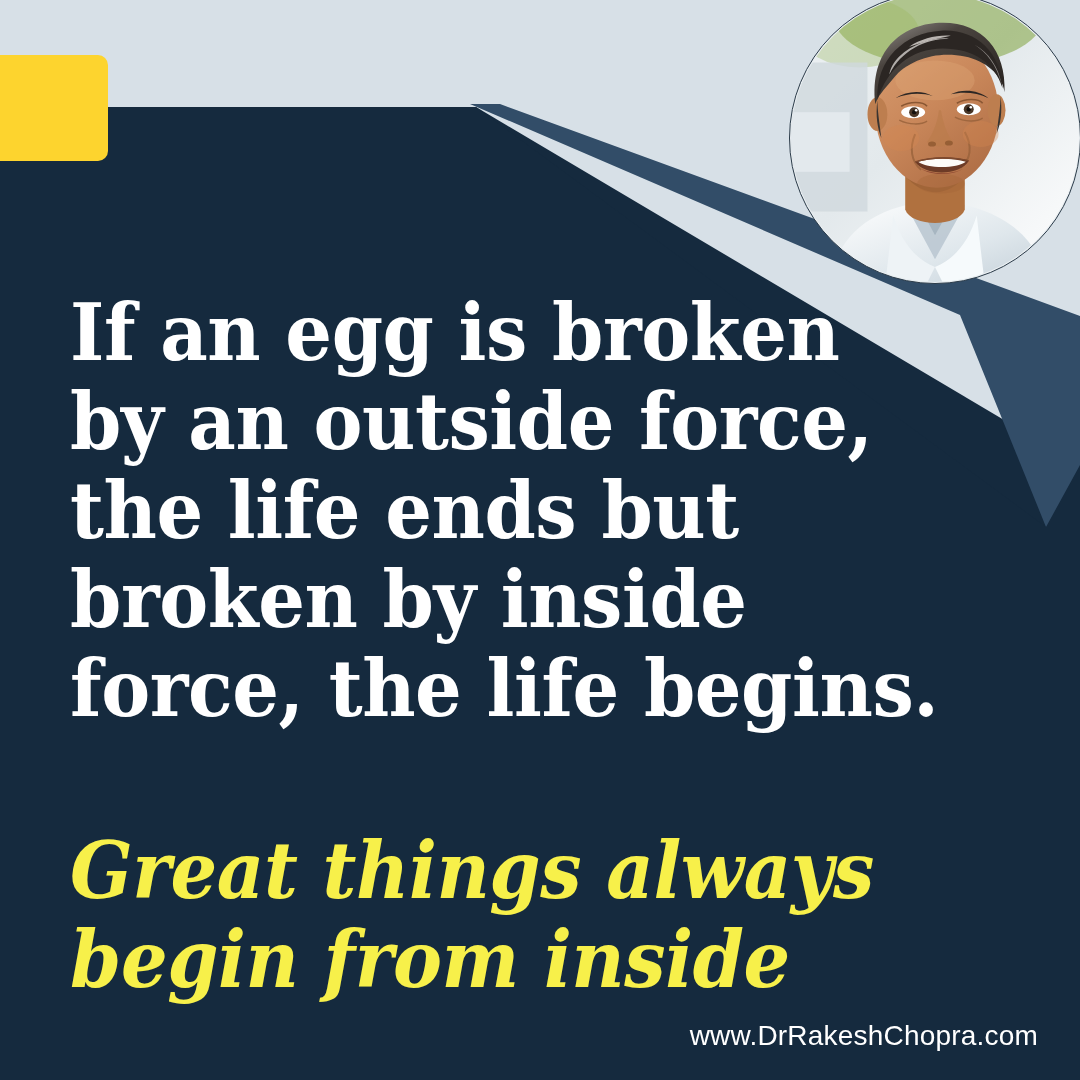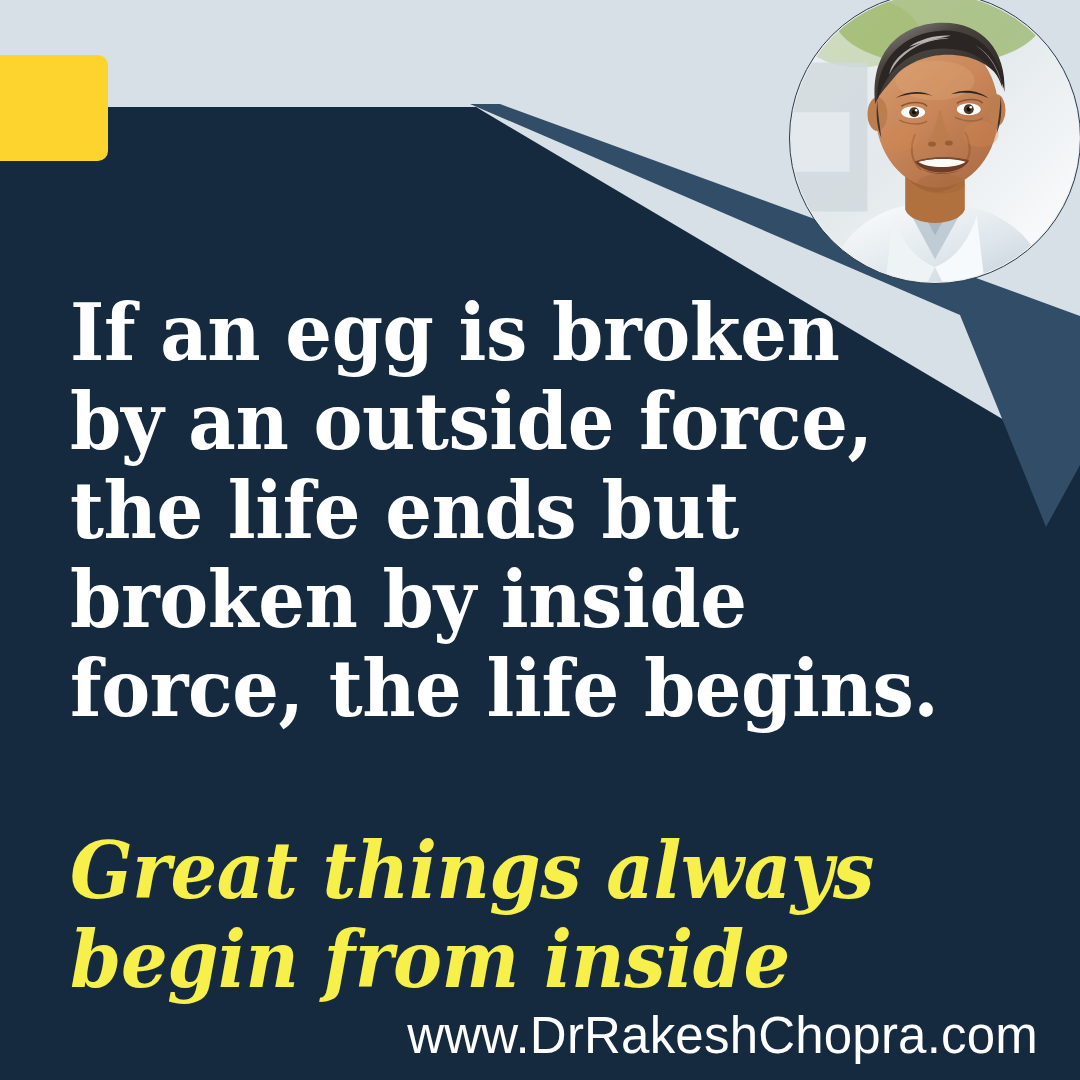--- a/index.html
+++ b/index.html
@@ -94,21 +94,21 @@
     transform: scaleX(0.93);
     transform-origin: left center;
   }
 
   #website {
     position: absolute;
     right: 42px;
     top: 1012px;
     font-family: "Liberation Sans", sans-serif;
     font-weight: 400;
-    font-size: 51px;
+    font-size: 28px;
     line-height: 48px;
     color: #ffffff;
     letter-spacing: 0.2px;
     z-index: 6;
     text-align: right;
   }
 </style>
 </head>
 <body>
 

